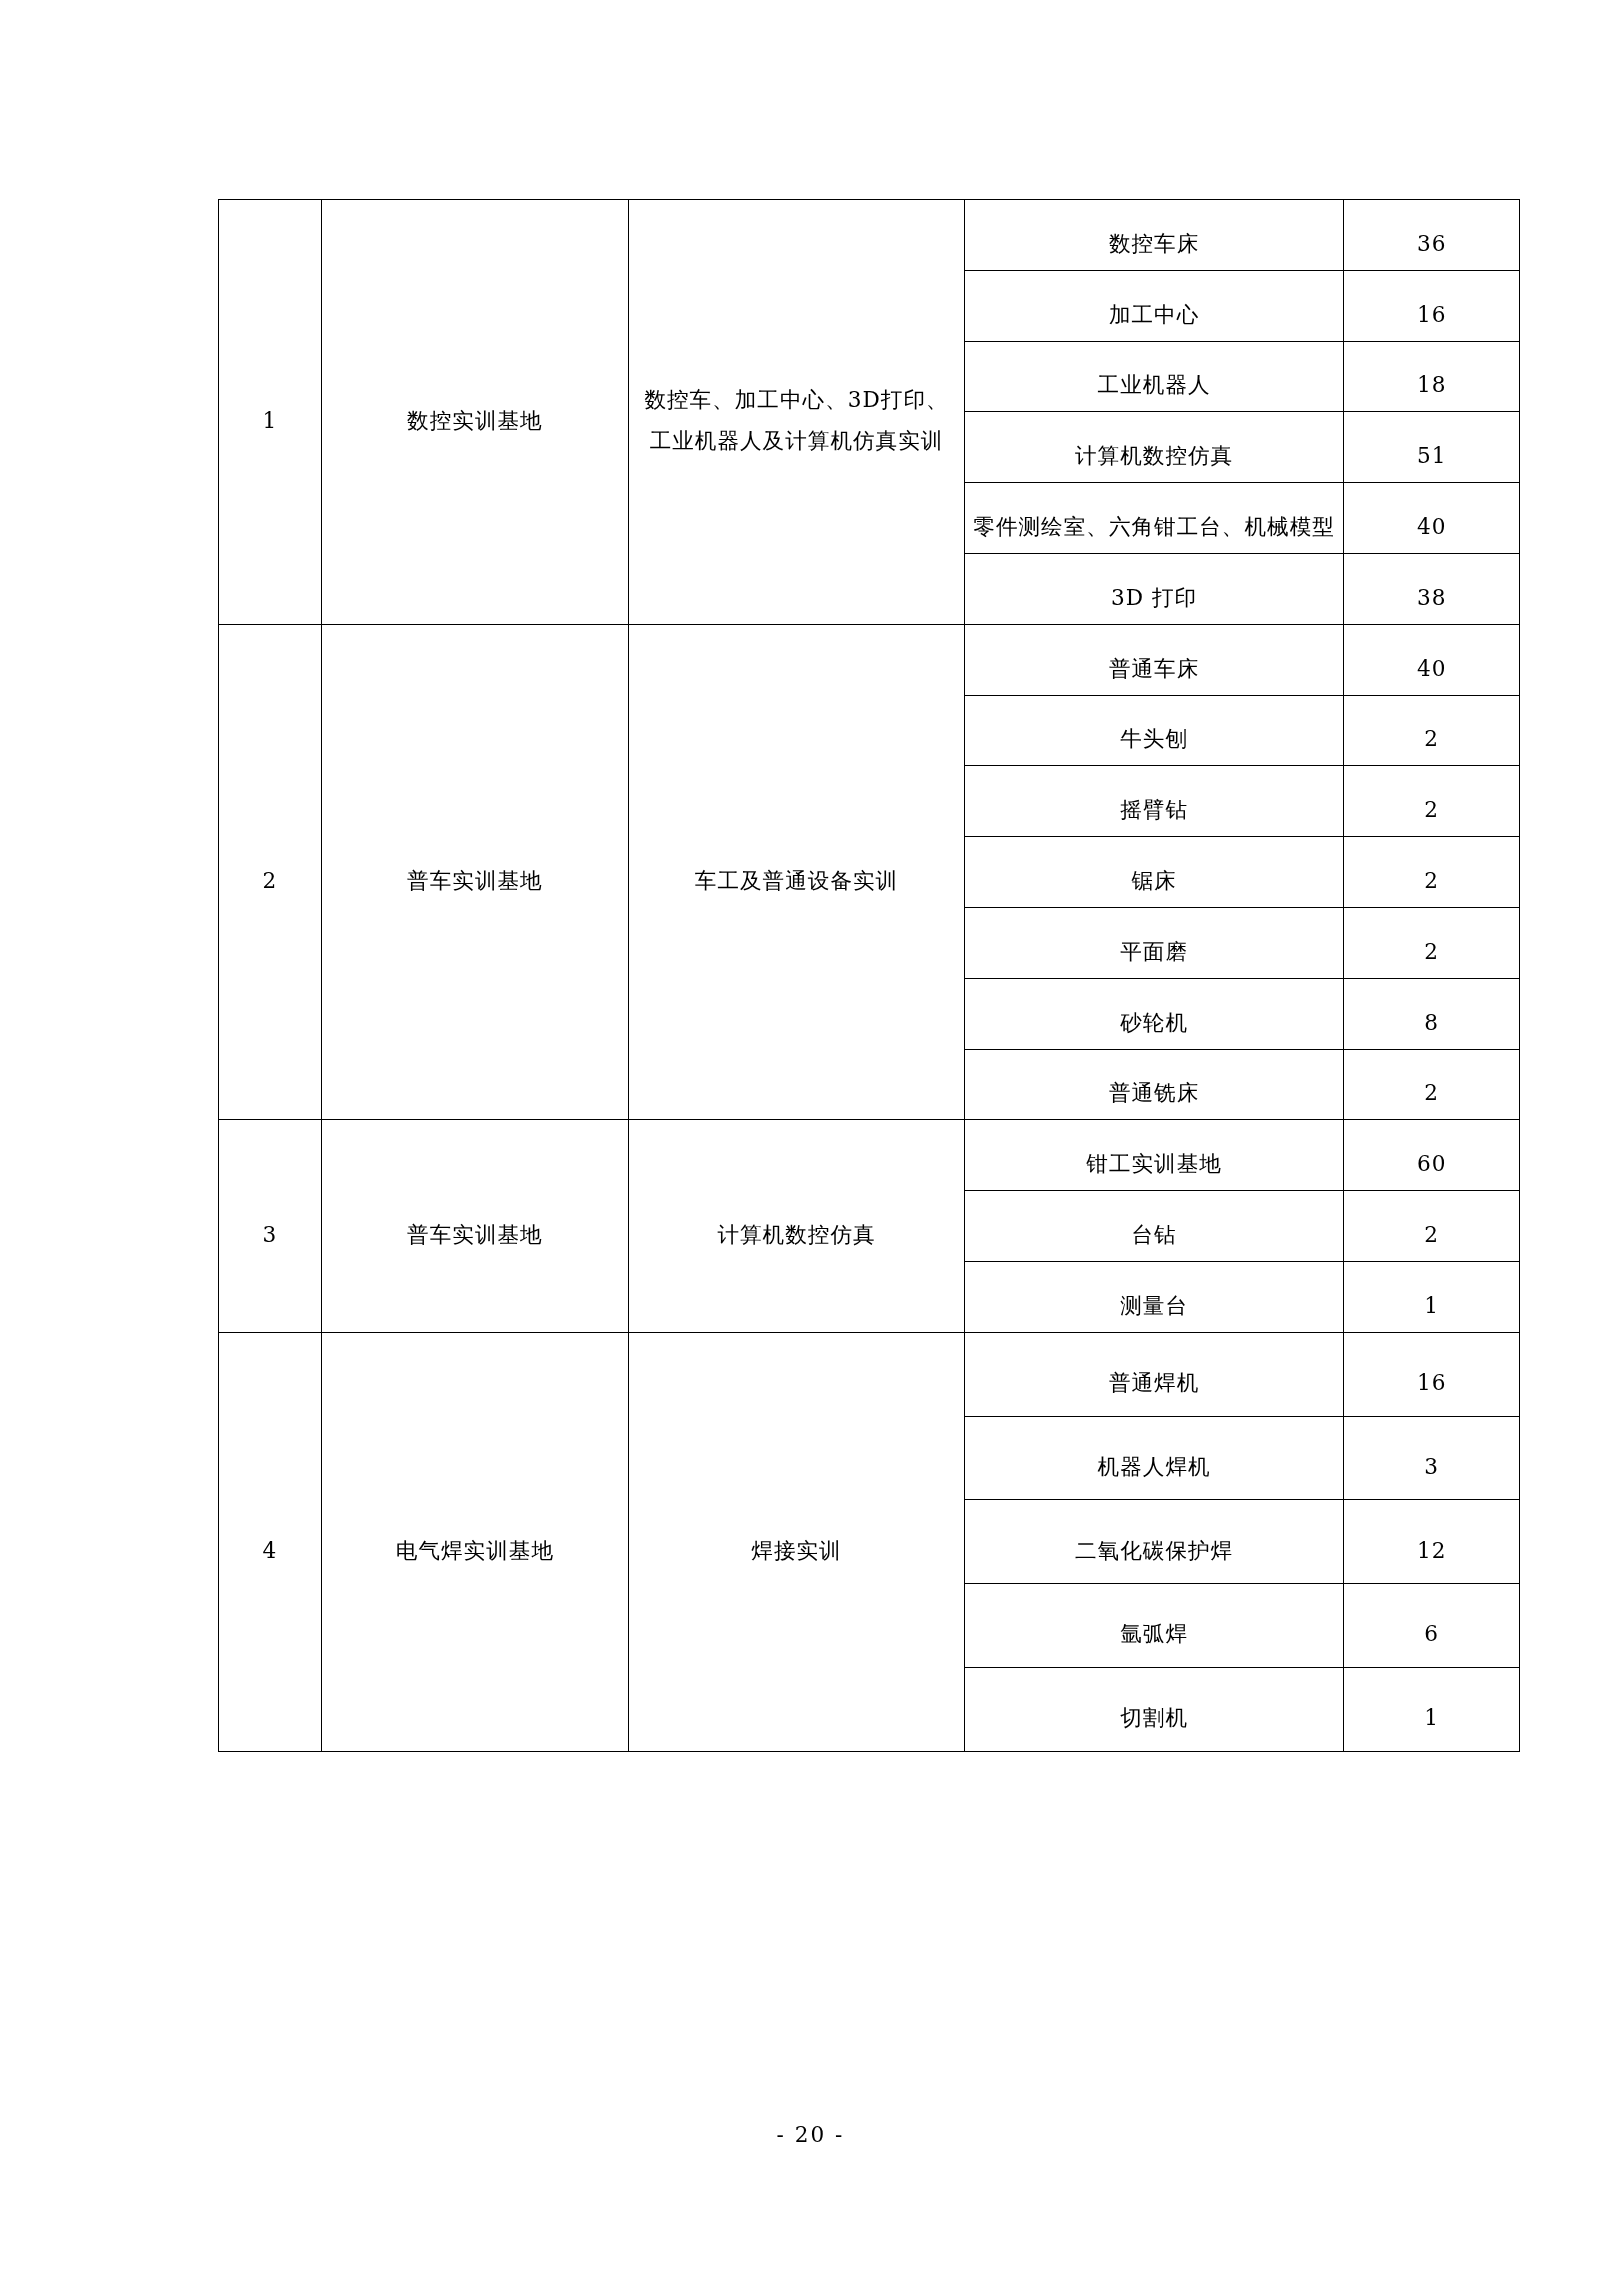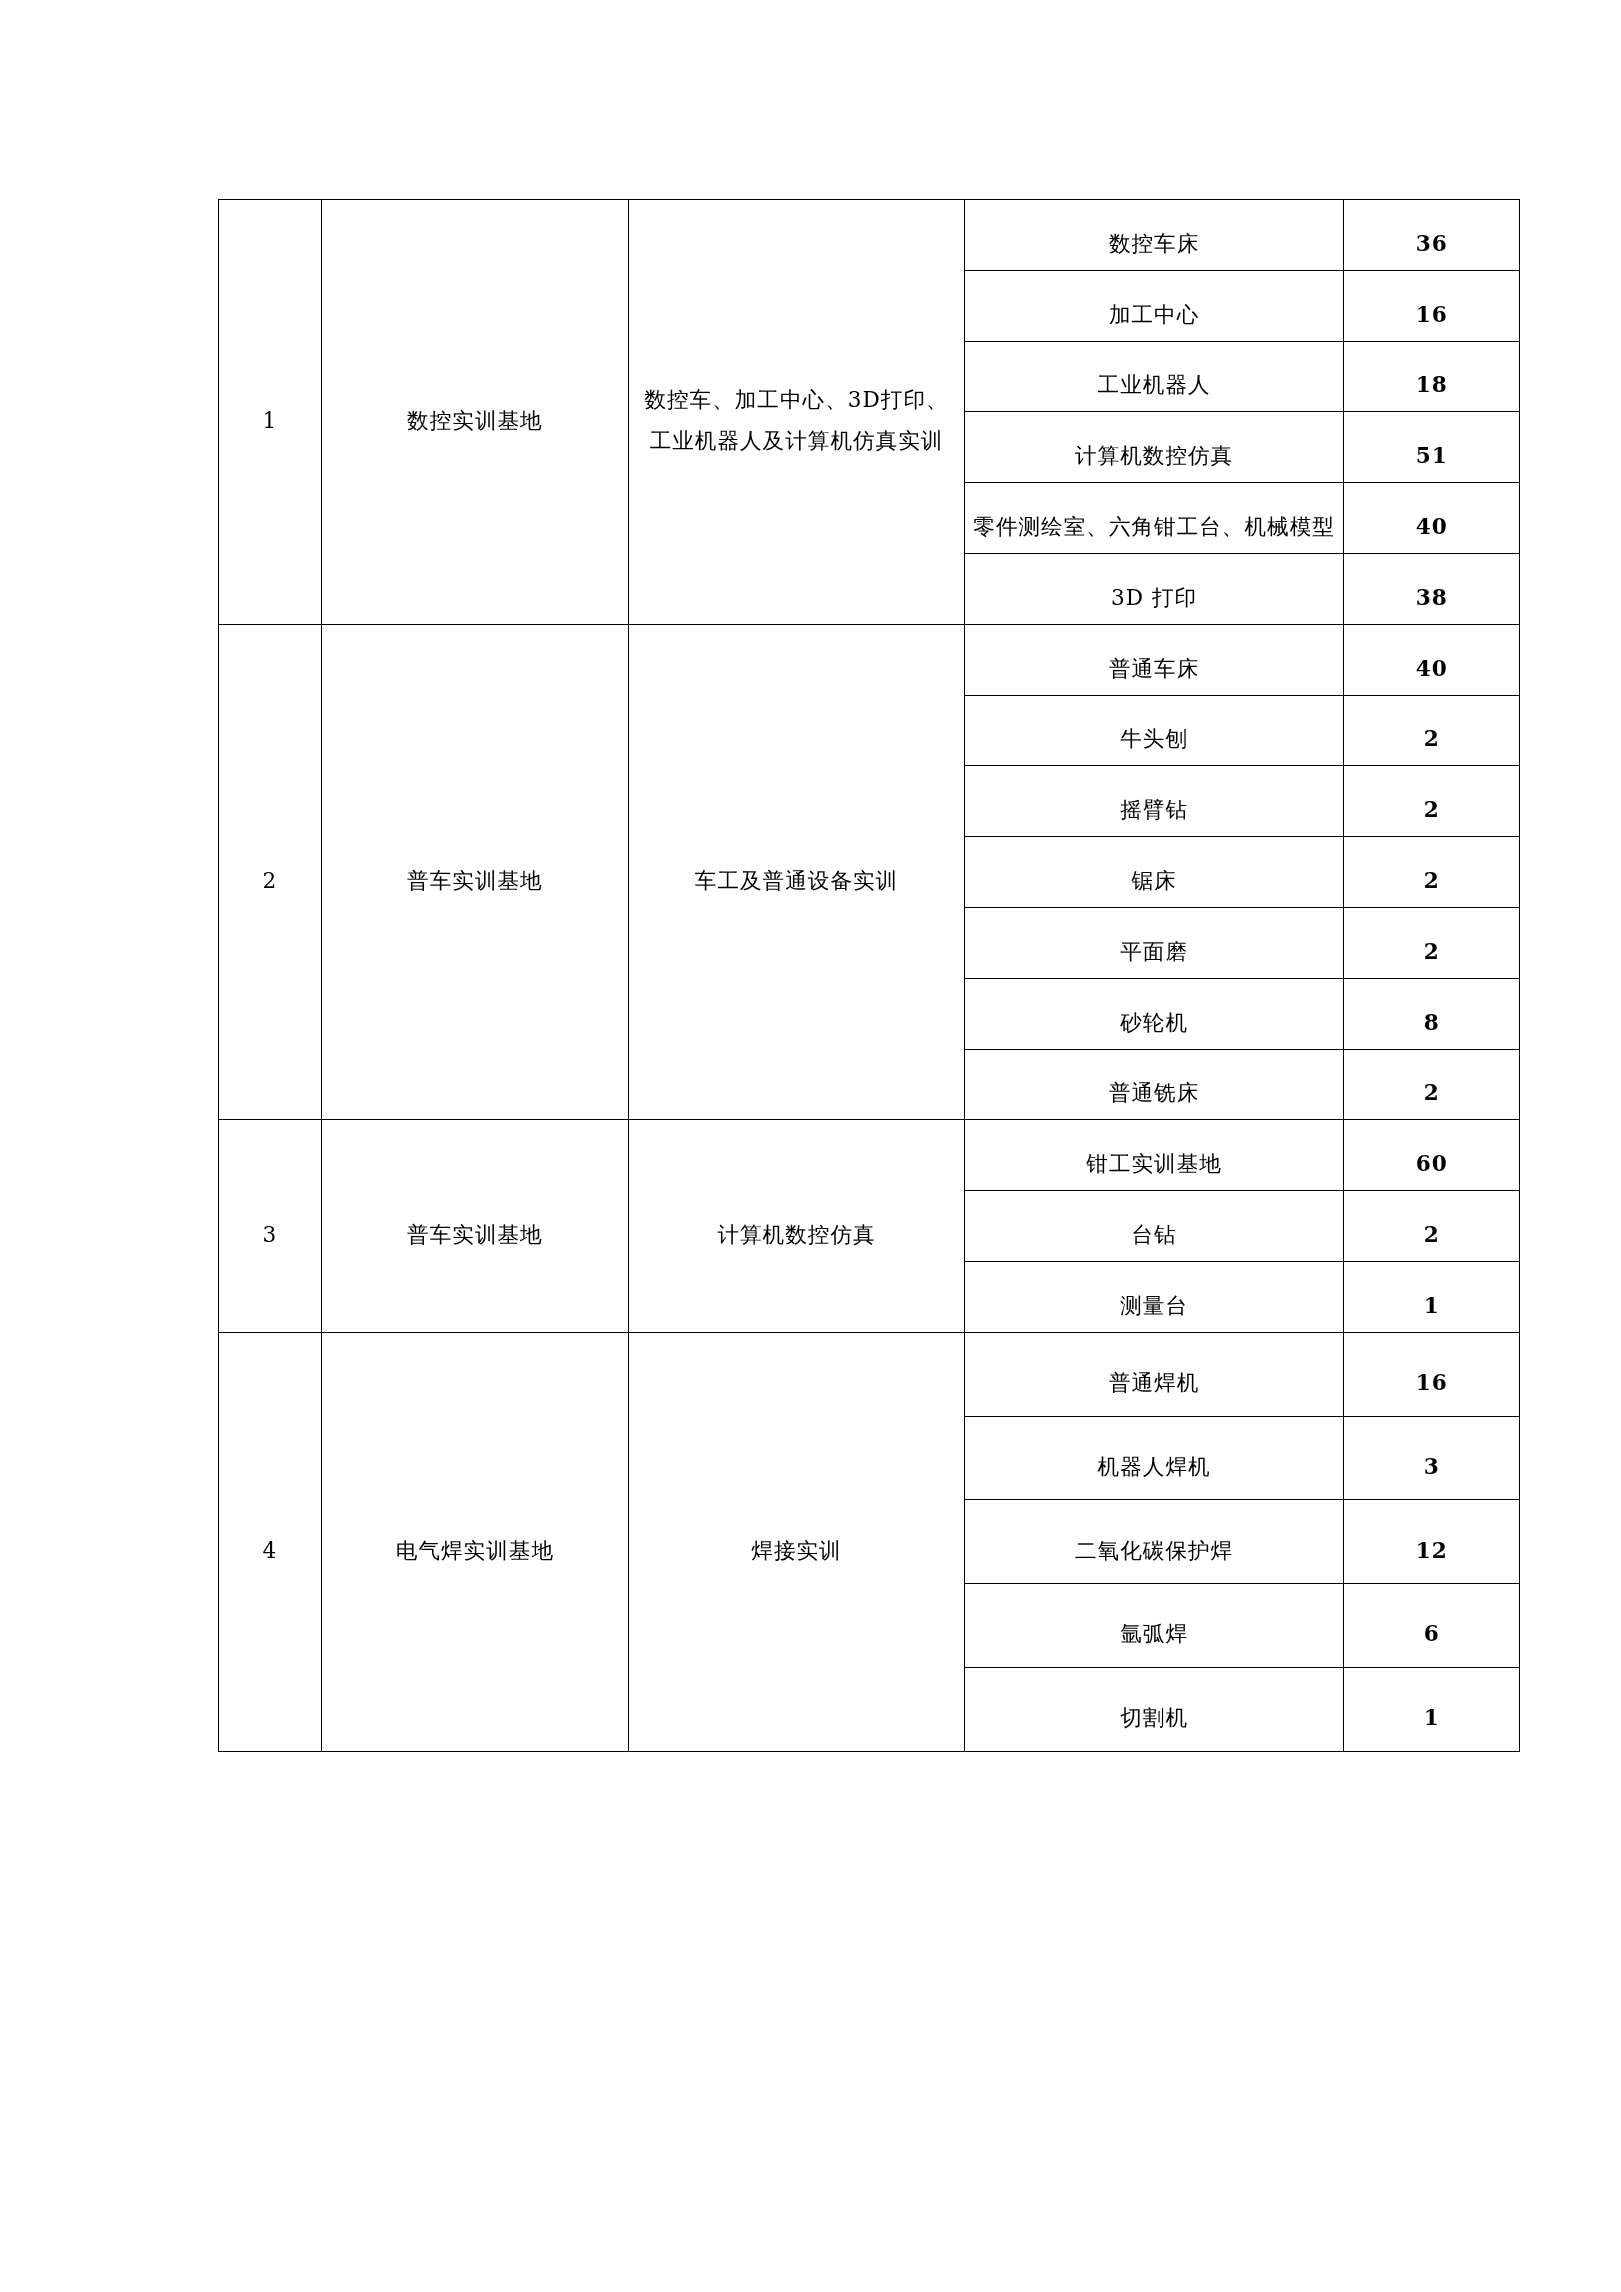--- a/index.html
+++ b/index.html
@@ -40,21 +40,21 @@
     font-size: 21.6px;
     line-height: 1.9;
     letter-spacing: 1px;
     padding: 5.9px 7.8px;
     font-family: "DejaVu Serif", "Liberation Serif", serif;
   }
   td.col-no { width: 86px; }
   td.col-base { width: 291px; }
   td.col-content { width: 319px; }
   td.col-item { width: 363px; }
-  td.col-qty { width: 159px; font-weight: bold; }
+  td.col-qty { width: 159px; }
 
   .cell-text {
     display: block;
     margin-top: 17px;
   }
   .multiline {
     line-height: 2.35;
   }
   .footer {
     position: absolute;
@@ -280,15 +280,16 @@
               <span class="cell-text">切割机</span>
             </td>
           <td class="col-qty">
               <span class="cell-text">1</span>
             </td>
         </tr>
       </tbody>
     </table>
   </div>
 
+  <div class="footer">- 20 -</div>
 
 </div>
 
 
 </body></html>

